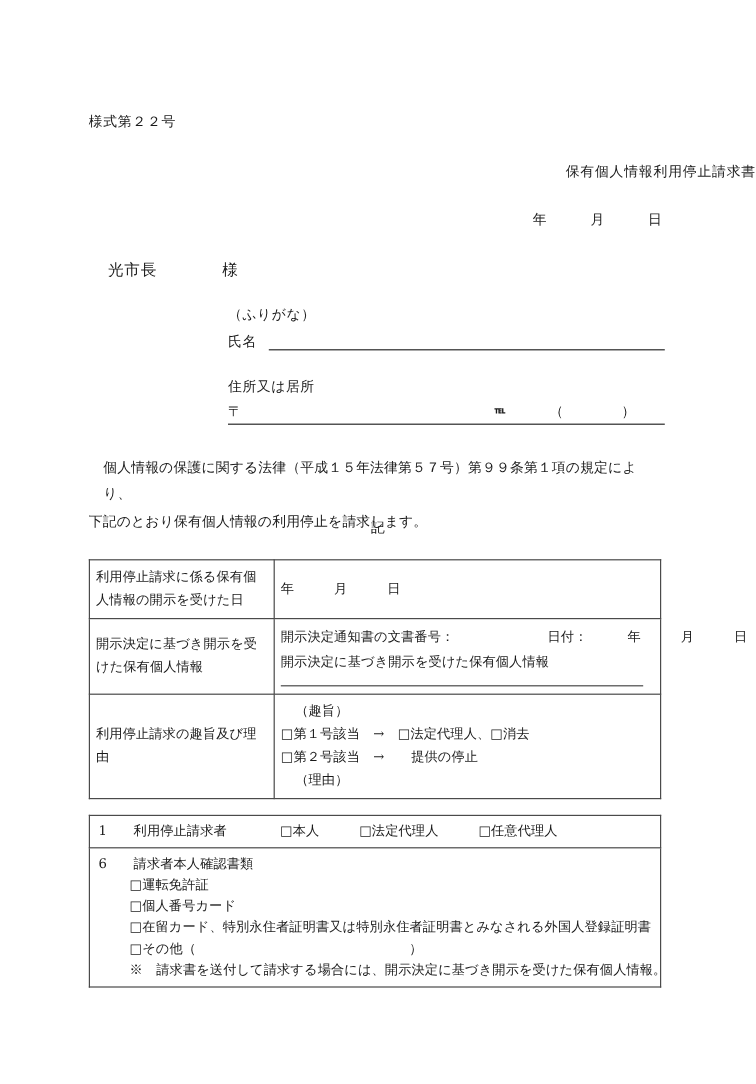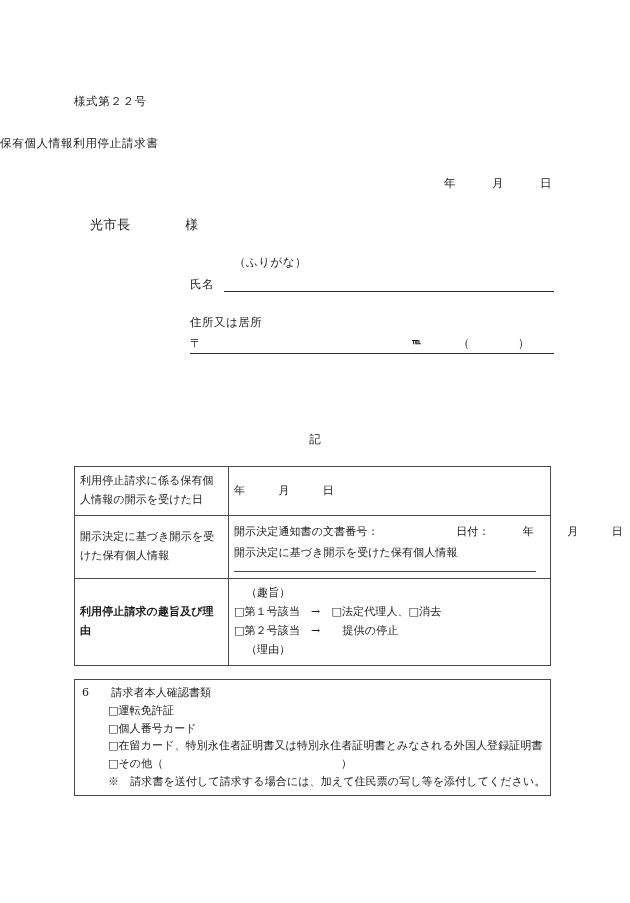--- a/index.html
+++ b/index.html
@@ -30,21 +30,21 @@
     top: 94px;
     font-size: 11.5px;
     letter-spacing: 0.6px;
     white-space: nowrap;
   }
   .doc-title {
     position: absolute;
     left: 0;
     top: 136px;
     width: 630px;
-    text-align: left;
+    text-align: right;
     font-size: 11.5px;
     letter-spacing: 0.7px;
   }
   .date-line {
     position: absolute;
     right: 78px;
     top: 176px;
     font-size: 11.5px;
     letter-spacing: 0.5px;
     white-space: pre;
@@ -62,21 +62,20 @@
   .applicant {
     position: absolute;
     left: 190px;
     top: 255px;
     width: 364px;
   }
   .furigana {
     font-size: 11.5px;
     letter-spacing: 0.5px;
     margin-bottom: 7px;
-    margin-left: 44px;
   }
   .name-row {
     display: flex;
     align-items: center;
     margin-bottom: 22px;
   }
   .name-label {
     font-size: 11.5px;
     letter-spacing: 0.5px;
     white-space: nowrap;
@@ -174,21 +173,21 @@
     margin-bottom: 2px;
   }
   .disclosure-line2 {
     margin-bottom: 4px;
   }
   .inner-rule {
     border-bottom: 1px solid #4a4a4a;
     margin-right: 10px;
     height: 6px;
   }
-  .row3-label { height: 76px; font-weight: bold; }
+  .row3-label { height: 76px; }
   .row3-value { padding: 6px 4px 6px 5px; }
   .row3-value div { white-space: pre; }
   .sub-indent { padding-left: 12px; }
 
   
   .lower-table {
     position: absolute;
     left: 74px;
     top: 679px;
     width: 477px;
@@ -236,20 +235,24 @@
       <span class="rule"></span>
     </div>
     <div class="addr-label">住所又は居所</div>
     <div class="addr-row">
       <span class="zip-mark">〒</span>
       <span class="tel-mark">℡</span>
       <span class="tel-paren">（　　　　）</span>
     </div>
   </div>
 
+  <div class="statement">
+    <div class="indent">個人情報の保護に関する法律（平成１５年法律第５７号）第９９条第１項の規定により、</div>
+    <div>下記のとおり保有個人情報の利用停止を請求します。</div>
+  </div>
 
   <div class="ki-mark">記</div>
 
   <table class="main-table">
     <tbody>
         <tr>
       <td class="label-cell row1-label">利用停止請求に係る保有個人情報の開示を受けた日</td>
       <td class="row1-value">年　　　月　　　日</td>
     </tr>
     <tr>
@@ -267,26 +270,31 @@
         <div>□第１号該当　→　□法定代理人、□消去</div>
         <div>□第２号該当　→　　提供の停止</div>
         <div class="sub-indent">（理由）</div>
       </td>
     </tr>
   </tbody>
     </table>
 
   <table class="lower-table">
     <tbody>
+        <tr>
+      <td class="row-applicant">
+        <div class="item-line">1　　利用停止請求者　　　　□本人　　　□法定代理人　　　□任意代理人</div>
+      </td>
+    </tr>
     <tr>
       <td>
         <div class="item-line">6　　請求者本人確認書類</div>
         <div class="item-sub">□運転免許証</div>
         <div class="item-sub">□個人番号カード</div>
         <div class="item-sub">□在留カード、特別永住者証明書又は特別永住者証明書とみなされる外国人登録証明書</div>
         <div class="item-sub">□その他（　　　　　　　　　　　　　　　　）</div>
-        <div class="item-note">※　請求書を送付して請求する場合には、加えて住民票の写し等を添付してください。</div>
+        <div class="item-note">※　請求書を送付して請求する場合には、開示決定に基づき開示を受けた保有個人情報。</div>
       </td>
     </tr>
   </tbody>
     </table>
 
 </div>
 
 </body></html>

